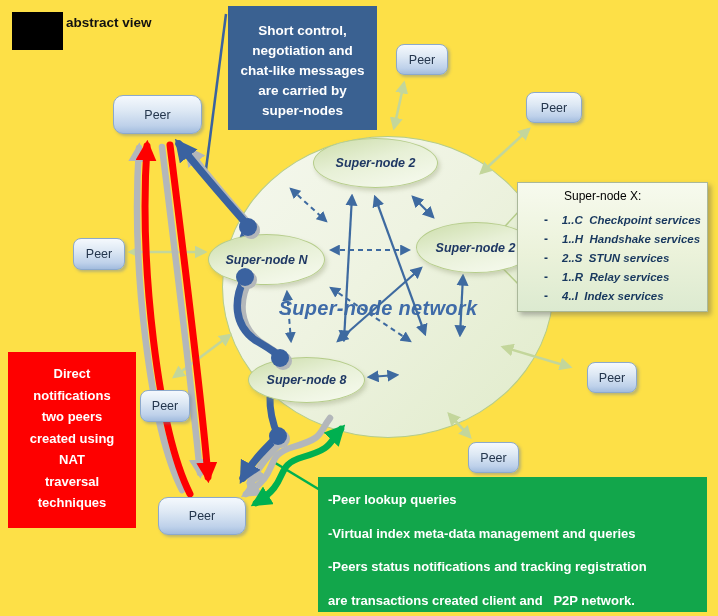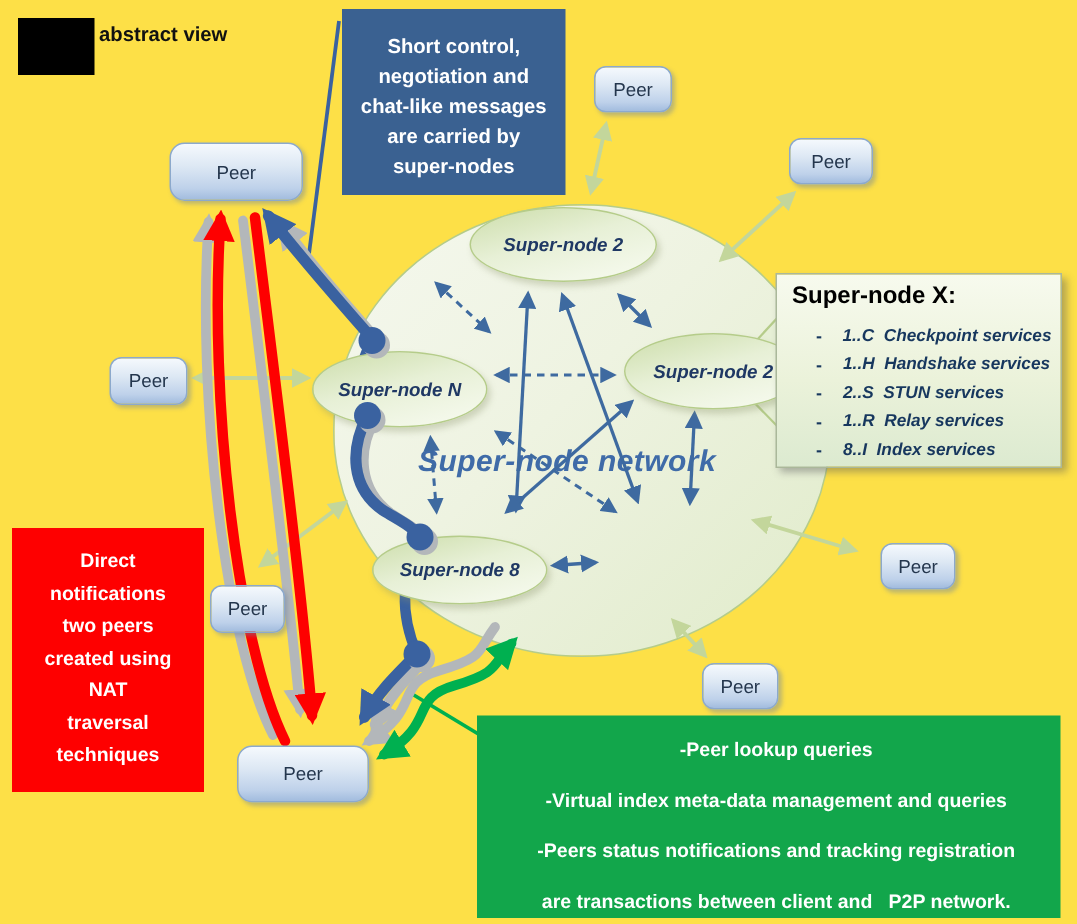--- a/index.html
+++ b/index.html
@@ -64,32 +64,32 @@
   .co-blue{
     left:228px;top:6px;width:149px;height:124px;background:var(--box-blue,#3a6191);
     text-align:center;font-size:13.5px;line-height:20px;padding-top:15px;box-sizing:border-box;
   }
   .co-red{
     left:8px;top:352px;width:128px;height:176px;background:var(--tunnel-red,#fe0000);
     text-align:center;font-size:13px;line-height:21.5px;padding-top:11px;box-sizing:border-box;
   }
   .co-green{
     left:318px;top:477px;width:389px;height:135px;background:var(--transaction-green,#12a64b);
-    text-align:center;font-size:13px;line-height:33.5px;padding:6px 0 0 10px;box-sizing:border-box;
+    text-align:left;font-size:13px;line-height:33.5px;padding:6px 0 0 10px;box-sizing:border-box;
   }
   .co-line{white-space:pre;}
 
   
   .legend{
     position:absolute;left:517px;top:182px;width:191px;height:130px;z-index:6;box-sizing:border-box;
     background:linear-gradient(180deg,#f7faee 0%,#ebf2da 55%,#dcead0 100%);
     border:1px solid #aab89a;box-shadow:3px 3px 5px rgba(90,90,90,.45);
     padding:6px 6px 0 10px;
   }
-  .legend-title{font-size:16px;font-weight:bold;color:#000;white-space:pre;}
+  .legend-title{font-size:12px;font-weight:normal;color:#000;white-space:pre;margin-left:36px;}
   .legend-items{margin-top:7px;}
   .legend-row{display:flex;height:19px;align-items:center;}
   .legend-bullet{width:18px;margin-left:16px;color:var(--legend-text,#17375e);font-weight:bold;font-size:12px;}
   .legend-text{font-size:11.5px;font-weight:bold;font-style:italic;color:var(--legend-text,#17375e);white-space:pre;}
 </style>
 </head>
 <body>
 
 <div id="stage">
 
@@ -223,21 +223,21 @@
     <div class="co-line">created using</div>
     <div class="co-line">NAT</div>
     <div class="co-line">traversal</div>
     <div class="co-line">techniques</div>
   </div>
 
   <div class="callout co-green">
     <div class="co-line">-Peer lookup queries</div>
     <div class="co-line">-Virtual index meta-data management and queries</div>
     <div class="co-line">-Peers status notifications and tracking registration</div>
-    <div class="co-line">are transactions between client and   P2P network.</div>
+    <div class="co-line">are transactions created client and   P2P network.</div>
   </div>
 
   <div class="legend">
     <div class="legend-title">Super-node X:</div>
     <div class="legend-items">
       <div class="legend-row">
         <span class="legend-bullet">-</span>
         <span class="legend-text">1..C  Checkpoint services</span>
       </div>
       <div class="legend-row">
@@ -247,18 +247,18 @@
       <div class="legend-row">
         <span class="legend-bullet">-</span>
         <span class="legend-text">2..S  STUN services</span>
       </div>
       <div class="legend-row">
         <span class="legend-bullet">-</span>
         <span class="legend-text">1..R  Relay services</span>
       </div>
       <div class="legend-row">
         <span class="legend-bullet">-</span>
-        <span class="legend-text">8..I  Index services</span>
+        <span class="legend-text">4..I  Index services</span>
       </div>
     </div>
   </div>
 
 </div>
 
 </body></html>

